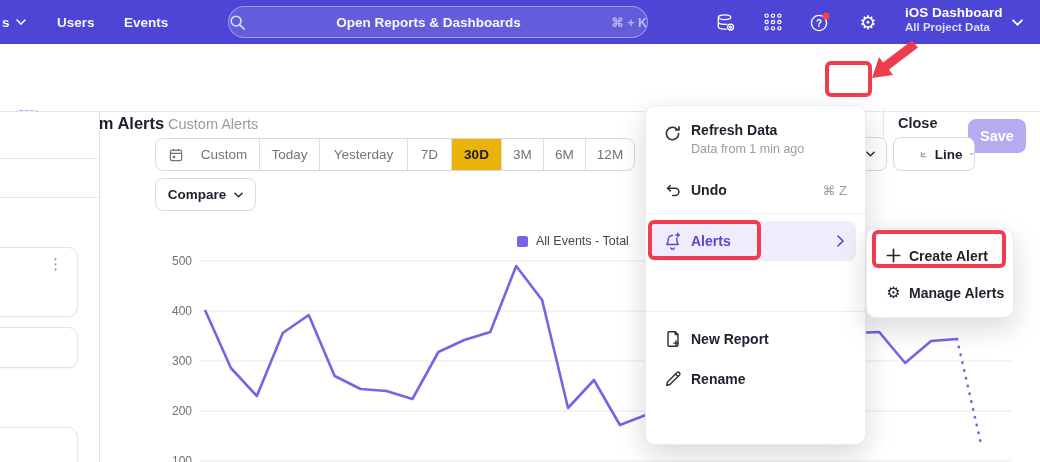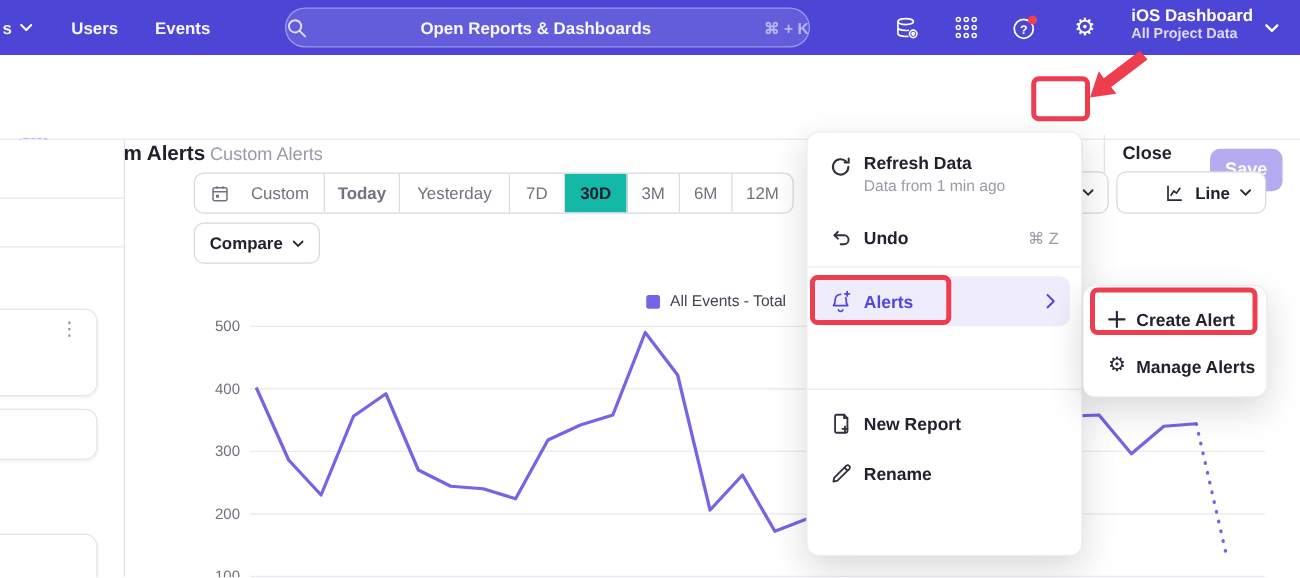--- a/index.html
+++ b/index.html
@@ -46,25 +46,25 @@
   .sline { position:absolute; left:0; width:99px; height:1px; background:#e7e7ec; }
   .scard { position:absolute; left:-14px; background:#fff; border:1px solid #e4e4ea; border-radius:10px; box-shadow:0 1px 3px rgba(20,20,40,.05); }
   .kebab { position:absolute; right:14px; top:8px; font-size:15px; color:#8a8a94; letter-spacing:0; cursor:pointer; line-height:1.1; }
 
   
   .seg { position:absolute; left:155px; top:138px; height:33px; display:flex; background:#fff;
          border:1px solid #d8d8e0; border-radius:8px; overflow:hidden; }
   .seg .opt { display:flex; align-items:center; justify-content:center; gap:17px; font-size:13.5px; color:#72727e;
               border-right:1px solid #dcdce3; cursor:pointer; }
   .seg .opt:last-child { border-right:none; }
-  .seg .opt.sel { background:#14b8a6; color:#1c1c2e; font-weight:700; }
+  .seg .opt.sel { background:#eab308; color:#1c1c2e; font-weight:700; }
   .btn { background:#fff; border:1px solid #d8d8e0; border-radius:8px; display:flex; align-items:center;
          gap:8px; font-size:13.5px; font-weight:600; color:#23232f; cursor:pointer; justify-content:center; }
   .comparebtn { position:absolute; left:155px; top:178px; width:101px; height:33px; }
-  .linebtn { position:absolute; left:893px; top:137px; width:120px; height:34px;padding-left:26px; }
+  .linebtn { position:absolute; left:893px; top:137px; width:82px; height:34px;padding-left:26px; }
   .hiddendrop { position:absolute; left:780px; top:137px; width:107px; height:34px; z-index:2; justify-content:flex-end; padding-right:11px; }
 
   
   #chart-svg { position:absolute; left:0; top:0; width:1040px; height:462px; z-index:1; pointer-events:none; }
   .grid { stroke:#e9e9ee; stroke-width:1; }
   .tick { fill:#6f6f7a; font-size:12px; text-anchor:end; font-family:"Liberation Sans",sans-serif; }
   .legend { position:absolute; left:517px; top:234px; display:flex; align-items:center; gap:8px; z-index:1; }
   .legend .sw { width:11px; height:11px; border-radius:2px; background:#6254e8; }
   .legend .lt { font-size:12.5px; color:#44444f; }
 
@@ -222,21 +222,21 @@
 
   <div class="seg">
     <div class="opt" style="width:104px;">
       <svg width="16" height="16" viewBox="0 0 20 20" fill="none" stroke="#72727e" stroke-width="1.5">
         <rect x="3" y="4" width="14" height="13" rx="2"></rect>
           <path d="M3 8h14M7 2.5V5M13 2.5V5"></path>
           <rect x="6" y="11" width="3" height="3" fill="#72727e" stroke="none"></rect>
       </svg>
       <span>Custom</span>
     </div>
-    <div class="opt" style="width:60px;font-weight:bold;">
+    <div class="opt" style="width:60px;">
         <span>Today</span>
       </div>
     <div class="opt" style="width:88px;">
         <span>Yesterday</span>
       </div>
     <div class="opt" style="width:44px;">
         <span>7D</span>
       </div>
     <div class="opt sel" style="width:50px;">
         <span>30D</span>

